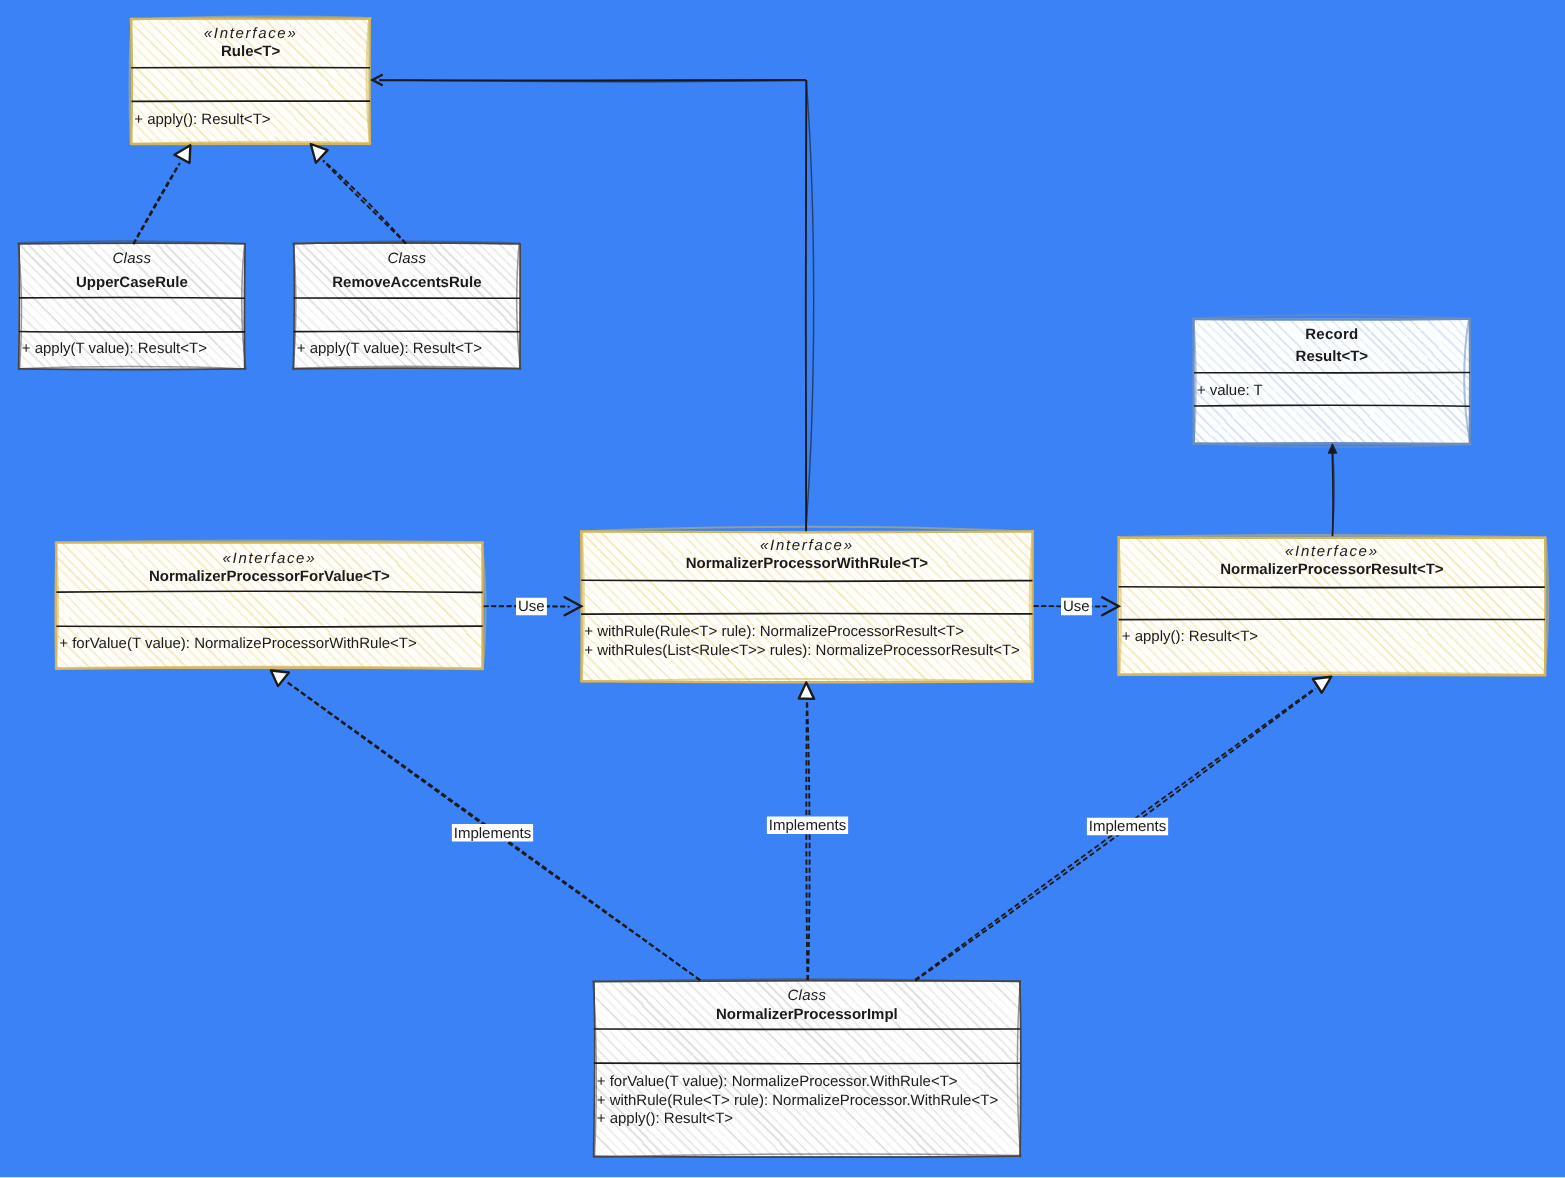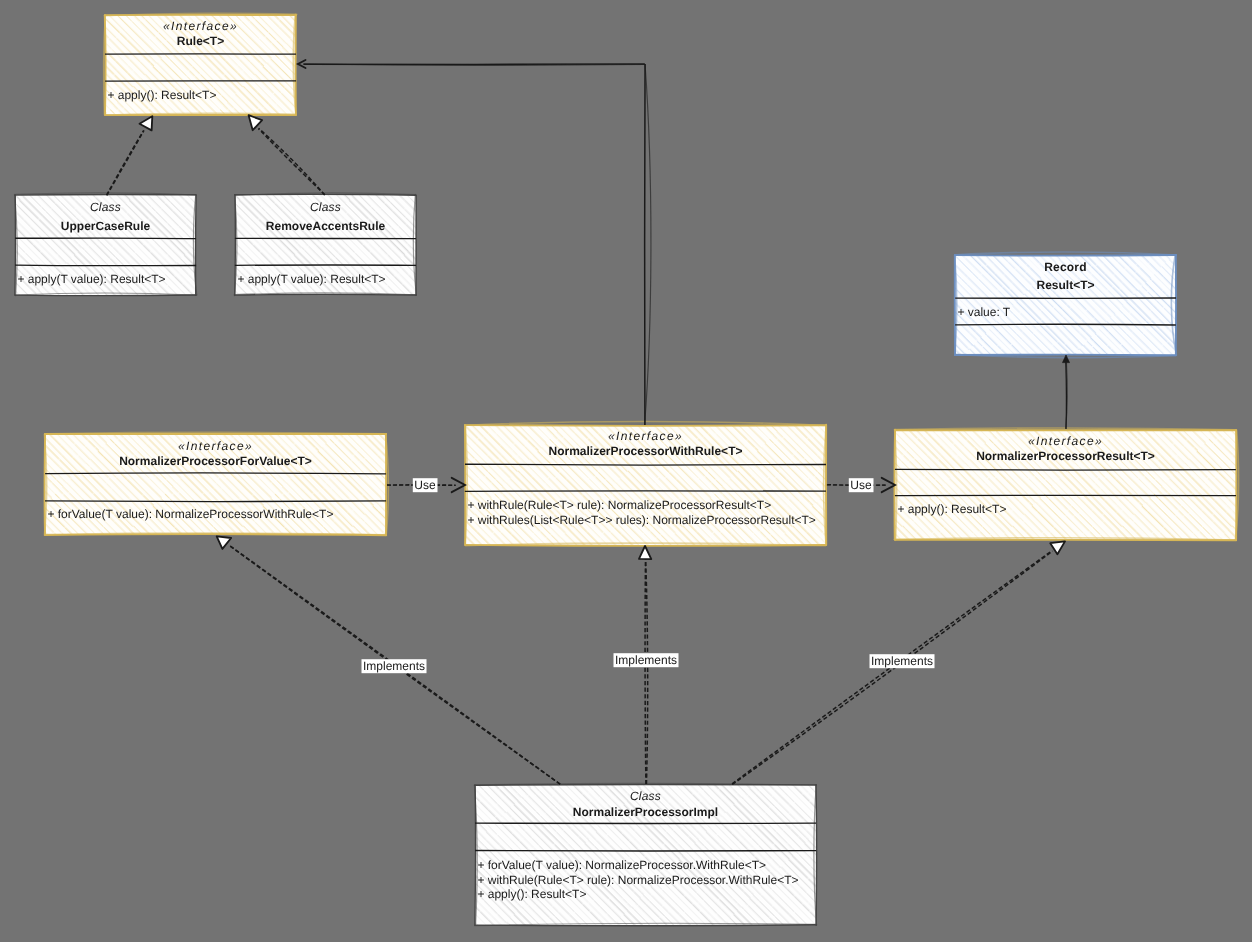--- a/index.html
+++ b/index.html
@@ -1,19 +1,19 @@
 <!DOCTYPE html>
 <html><head>
 <meta charset="utf-8">
 <title>UML Class Diagram</title>
 <style>
   html,body{margin:0;padding:0;background:#ffffff;}
   body{width:1252px;height:942px;overflow:hidden;
        font-family:"Liberation Sans",sans-serif;}
-  #canvas{position:relative;width:1252px;height:942px;background:#737373;
+  #canvas{position:relative;width:1252px;height:942px;background:#3b82f6;
           filter:opacity(1);}
   svg#root{display:block;position:absolute;left:0;top:0;}
   text{font-family:"Liberation Sans",sans-serif;
        text-rendering:geometricPrecision;fill:#1a1a1a;}
   text.stereo,text.cname{text-anchor:middle;}
   text.attr,text.meth,text.edge-label{text-anchor:start;}
   text.edge-label{text-anchor:middle;}
   text.cname{font-weight:bold;}
 </style>
 </head>

